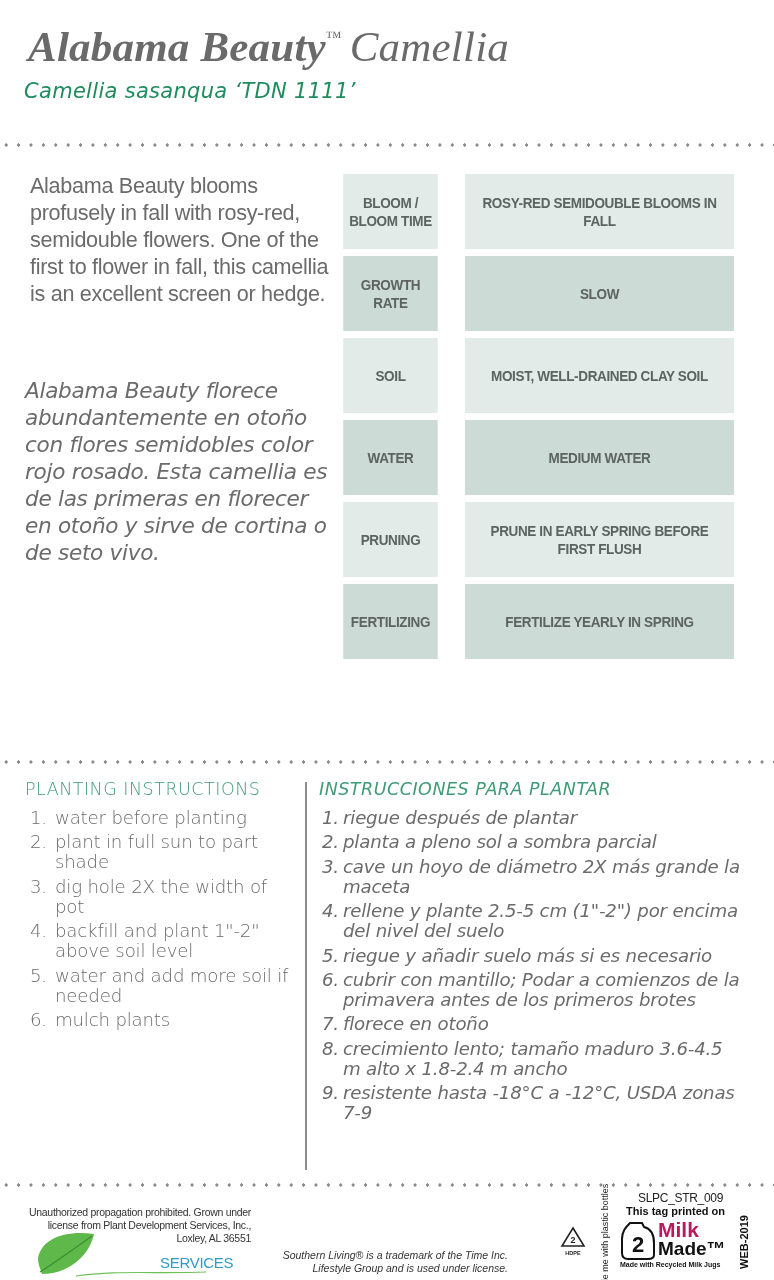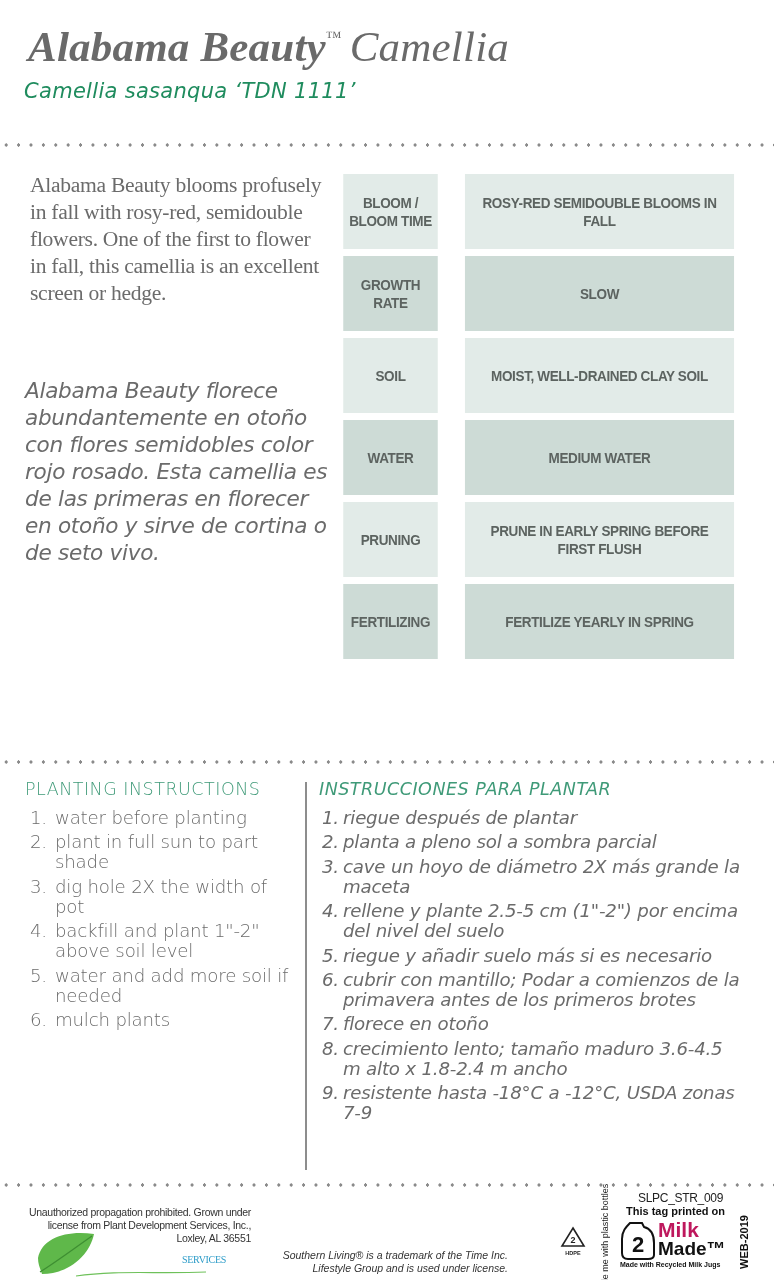--- a/index.html
+++ b/index.html
@@ -5,21 +5,21 @@
   html, body { margin: 0; padding: 0; background: #ffffff; }
   body { width: 774px; height: 1280px; position: relative; overflow: hidden; font-family: "DejaVu Sans", sans-serif; color: #666; }
   .abs { position: absolute; }
   .dots { position: absolute; left: 0; width: 774px; height: 4px;
     background-image: radial-gradient(circle, #8a8a8a 1.5px, transparent 1.8px);
     background-size: 12.4px 4px; background-repeat: repeat-x; }
   #title { left: 22px; top: 22px; font-family: "Liberation Serif", serif; font-style: italic; font-weight: bold; font-size: 43px; color: #6a6a6a; white-space: nowrap; letter-spacing: 0.2px; margin-left: 6px; }
   #title .tm { font-size: 16px; vertical-align: top; position: relative; top: 6px; font-style: normal; font-weight: normal; margin-right: 8px; }
   #title .cam { font-weight: normal; }
   #subtitle { left: 24px; top: 79px; font-family: "DejaVu Sans", sans-serif; font-style: italic; font-size: 21px; color: #1f8c5e; font-weight: 300; letter-spacing: 0.3px; white-space: nowrap; }
-  #desc-en { left: 30px; top: 172px; width: 300px; font-size: 21.6px; line-height: 27px; color: #6b6b6b; font-family: Liberation Serif, serif; font-weight: 300; letter-spacing: -0.3px; }
+  #desc-en { left: 30px; top: 172px; width: 300px; font-size: 21.6px; line-height: 27px; color: #6b6b6b; font-family: Liberation Sans, sans-serif; font-weight: 300; letter-spacing: -0.3px; }
   #desc-es { left: 25px; top: 377px; width: 305px; font-size: 21.6px; line-height: 27px; color: #6b6b6b; font-style: italic; font-family: "DejaVu Sans", sans-serif; letter-spacing: -0.3px; }
   .trow { position: absolute; left: 338px; width: 411px; height: 60px; }
   .tcell { position: absolute; top: 0; height: 75px; display: flex; align-items: center; justify-content: center; text-align: center;
     font-family: "Liberation Sans", sans-serif; font-weight: bold; font-size: 15px; line-height: 18px; color: #5c6360; text-transform: uppercase; letter-spacing: -0.4px; transform: scaleX(0.9); }
   .tlabel { left: 0; width: 105px; }
   .tvalue { left: 112px; width: 299px; padding: 0 12px; box-sizing: border-box; }
   .light .tcell { background: #e2ebe8; }
   .dark .tcell { background: #cddbd6; }
   .vdiv { position: absolute; left: 305px; top: 782px; width: 1.5px; height: 388px; background: #8d8d8d; }
   .sec-h { position: absolute; font-size: 17.5px; color: #3f9a78; letter-spacing: 0.5px; white-space: nowrap; font-family: "DejaVu Sans", sans-serif; font-weight: 300; }
@@ -29,21 +29,21 @@
   ol.steps li { position: relative; padding-left: 25px; margin-bottom: 4.4px; letter-spacing: -0.2px; }
   ol.steps li .n { position: absolute; left: 0; top: 0; }
   #steps-en { left: 30px; top: 808px; width: 270px; }
   #steps-es { left: 322px; top: 808px; width: 420px; font-style: italic; }
   #steps-es li { padding-left: 21px; }
   .foot { position: absolute; font-size: 10.5px; color: #333; font-family: "Liberation Sans", sans-serif; line-height: 13px; }
   #foot-license { left: 25px; top: 1206px; width: 226px; text-align: right; letter-spacing: -0.3px; }
   #foot-sl { left: 272px; top: 1249px; width: 236px; text-align: right; font-style: italic; }
   #pds-logo { left: 36px; top: 1228px; width: 200px; height: 52px; }
   #pds-name { position: absolute; left: 45px; top: 3px; font-size: 21px; color: #2d9cc8; letter-spacing: -0.6px; font-family: "Liberation Sans", sans-serif; white-space: nowrap; }
-  #pds-services { position: absolute; left: 146px; top: 26px; font-size: 10px; color: #2d9cc8; font-family: Liberation Serif, serif; letter-spacing: -0.3px; }
+  #pds-services { position: absolute; left: 124px; top: 26px; font-size: 15px; color: #2d9cc8; font-family: Liberation Sans, sans-serif; letter-spacing: -0.3px; }
   #sku { left: 638px; top: 1191px; font-size: 12px; color: #222; font-family: "Liberation Sans", sans-serif; letter-spacing: -0.3px; }
   #printed { left: 626px; top: 1205px; font-size: 11px; color: #111; font-weight: bold; font-family: "Liberation Sans", sans-serif; white-space: nowrap; }
   #recycle-sym { left: 560px; top: 1226px; width: 26px; height: 32px; }
   #recycle-text { left: 594px; top: 1214px; width: 22px; height: 62px; }
   #recycle-text span { position: absolute; left: 50%; top: 50%; transform: translate(-50%,-50%) rotate(-90deg); font-size: 9px; white-space: nowrap; color: #222; line-height: 10px; text-align: center; font-family: "Liberation Sans", sans-serif; }
   #milk-logo { left: 620px; top: 1219px; width: 110px; height: 52px; }
   #milk-word { position: absolute; left: 38px; top: 0; font-size: 21px; line-height: 21px; font-weight: bold; color: #be185d; font-family: "Liberation Sans", sans-serif; }
   #made-word { position: absolute; left: 38px; top: 19px; font-size: 19px; line-height: 21px; font-weight: bold; color: #111; font-family: "Liberation Sans", sans-serif; }
   #milk-tag { position: absolute; left: 0; top: 42px; font-size: 7px; font-weight: bold; color: #111; white-space: nowrap; font-family: "Liberation Sans", sans-serif; }
   #web-code { left: 736px; top: 1212px; width: 16px; height: 60px; }

